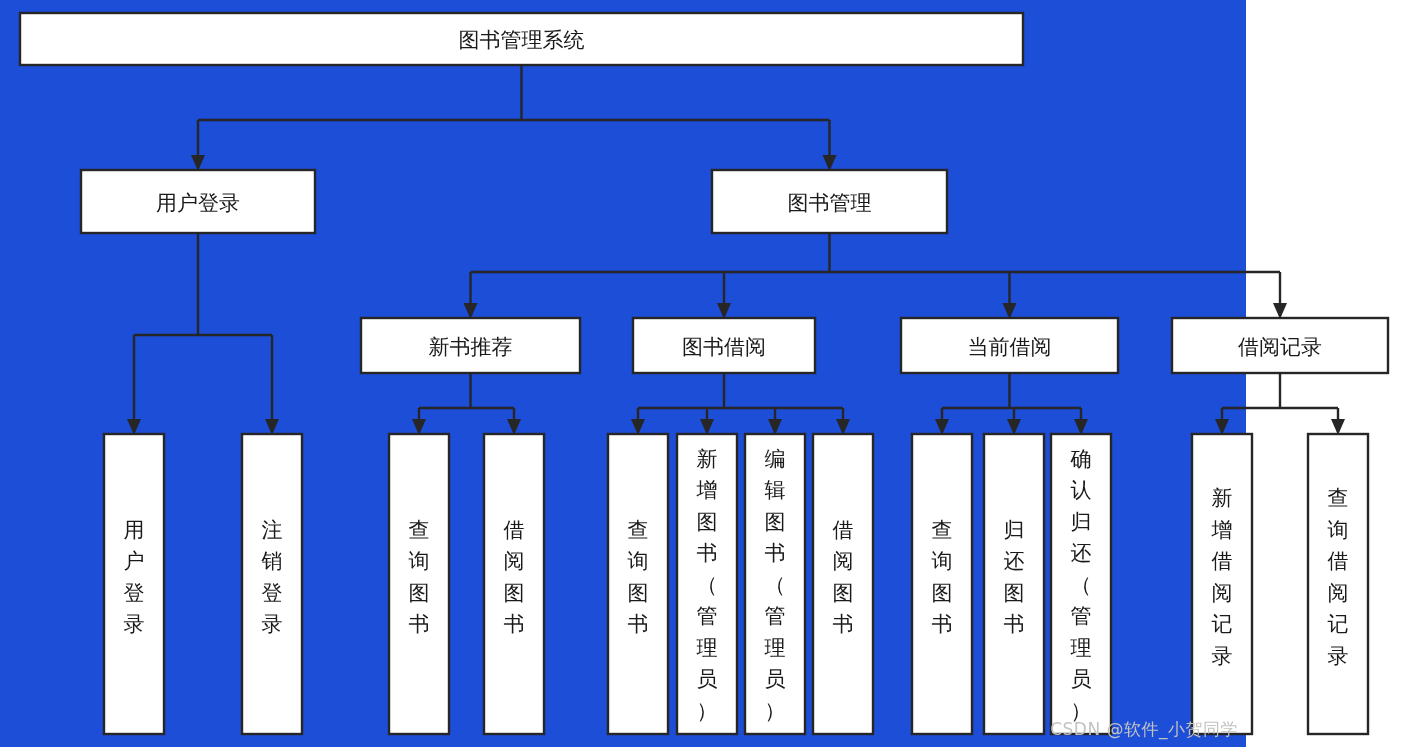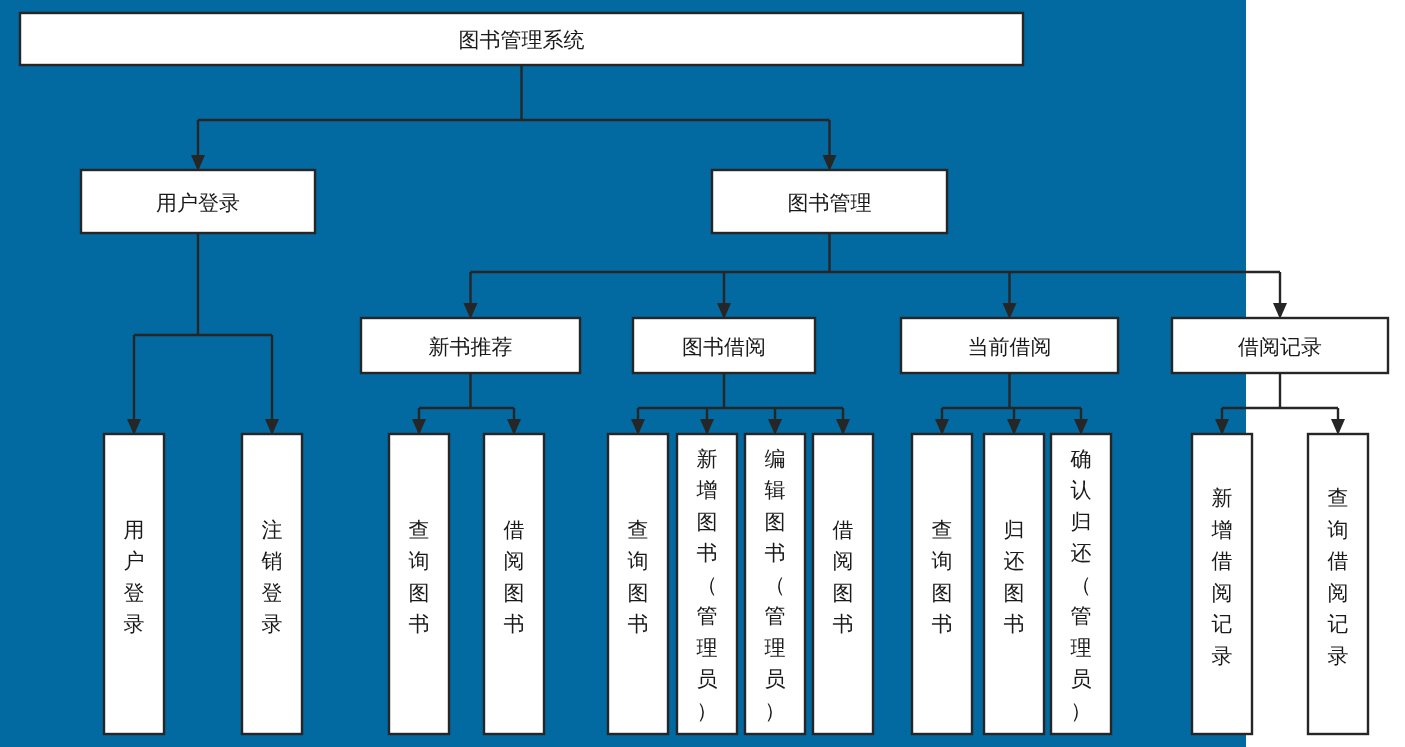--- a/index.html
+++ b/index.html
@@ -10,21 +10,21 @@
   body {
     width: 1405px;
     height: 747px;
     font-family: "DejaVu Sans", "Liberation Sans", sans-serif;
     overflow: hidden;
   }
   #diagram-root {
     position: relative;
     width: 1246px;
     height: 747px;
-    background: #0369a1;
+    background: #1d4ed8;
   }
   svg.tree-canvas {
     position: absolute;
     left: 0;
     top: 0;
     width: 1405px;
     height: 747px;
   }
   .node-box {
     fill: #ffffff;
@@ -199,13 +199,14 @@
       </g>
       <g>
         <rect x="1192" y="434" width="60" height="300" class="node-box"></rect>
         <text x="1222" y="0" class="leaf-label-v"><tspan x="1222" y="505.25">新</tspan><tspan x="1222" y="536.75">增</tspan><tspan x="1222" y="568.25">借</tspan><tspan x="1222" y="599.75">阅</tspan><tspan x="1222" y="631.25">记</tspan><tspan x="1222" y="662.75">录</tspan></text>
       </g>
       <g>
         <rect x="1308" y="434" width="60" height="300" class="node-box"></rect>
         <text x="1338" y="0" class="leaf-label-v"><tspan x="1338" y="505.25">查</tspan><tspan x="1338" y="536.75">询</tspan><tspan x="1338" y="568.25">借</tspan><tspan x="1338" y="599.75">阅</tspan><tspan x="1338" y="631.25">记</tspan><tspan x="1338" y="662.75">录</tspan></text>
       </g>
     </svg>
+  <div class="watermark-text">CSDN @软件_小贺同学</div>
 </div>
 
 </body></html>

